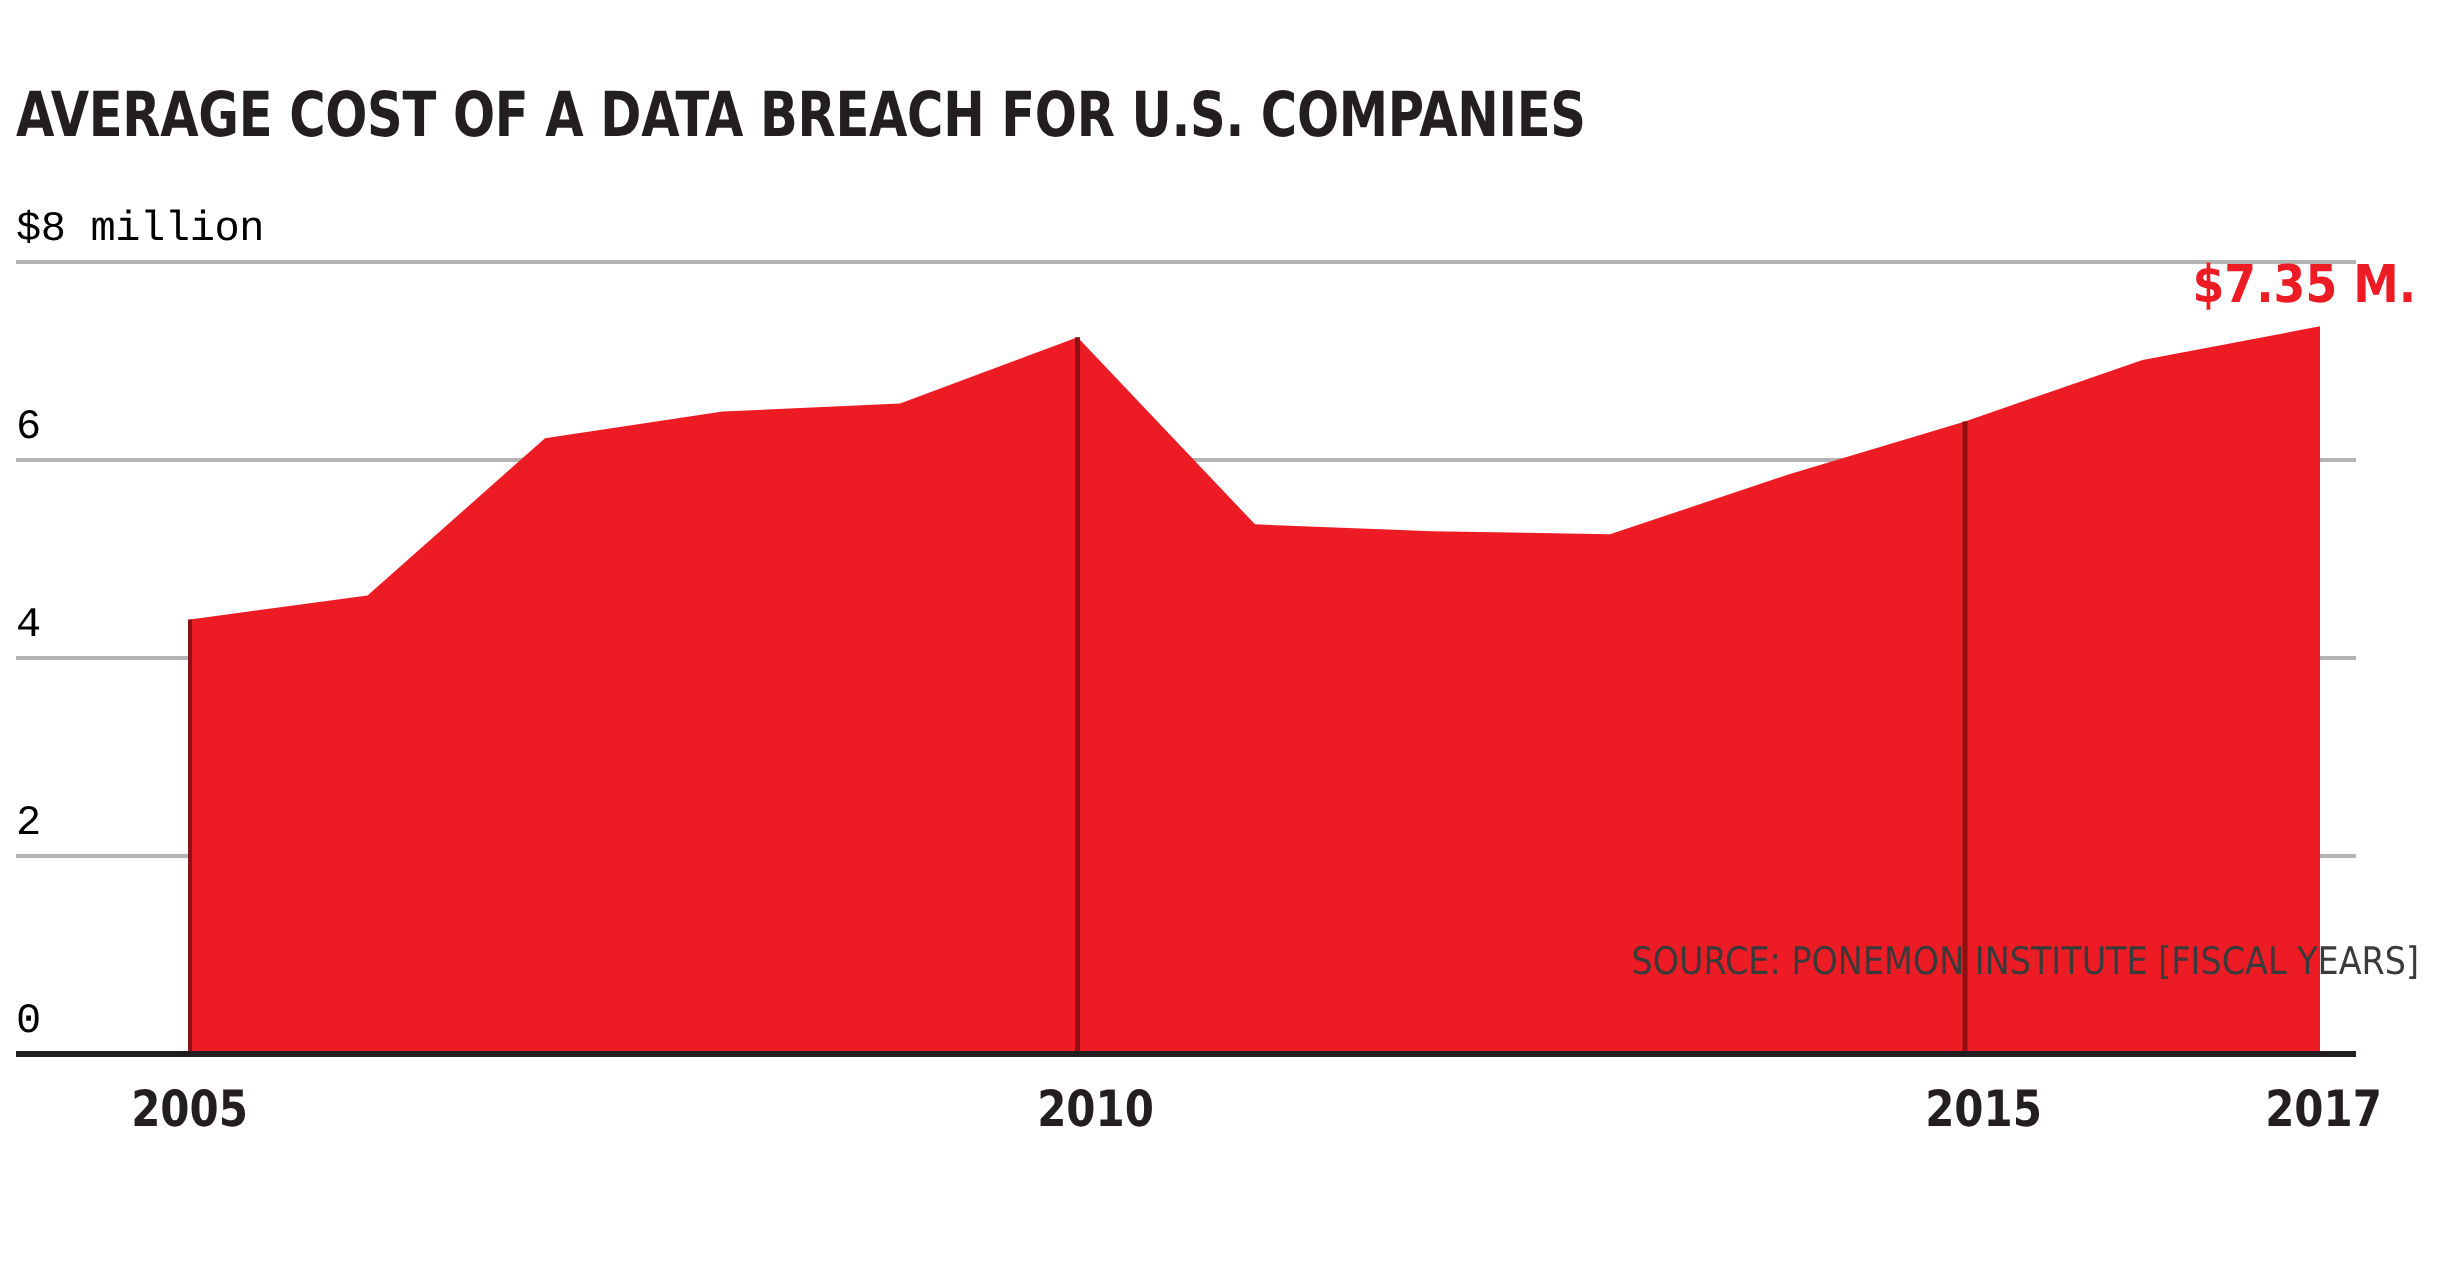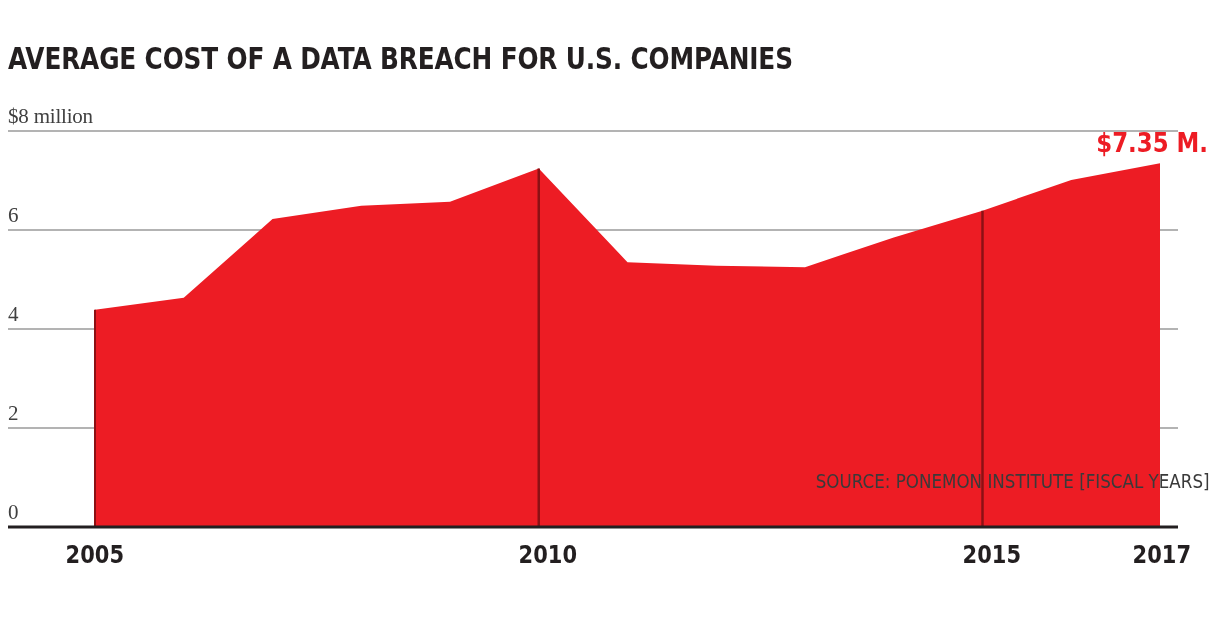--- a/index.html
+++ b/index.html
@@ -48,24 +48,24 @@
   #plot-svg {
     position: absolute;
     left: 0;
     top: 0;
     display: block;
   }
 
   
   .y-tick-label {
     position: absolute;
-    font-family: Liberation Serif, serif;
+    font-family: Liberation Mono, monospace;
     font-size: 21px;
     font-weight: normal;
-    color: #404040;
+    color: #000000;
     white-space: nowrap;
     letter-spacing: -0.2px;
   }
   .y-tick-label.unit {
     font-size: 21px;
   }
 
   .x-tick-label {
     position: absolute;
     font-family: "DejaVu Sans", sans-serif;

